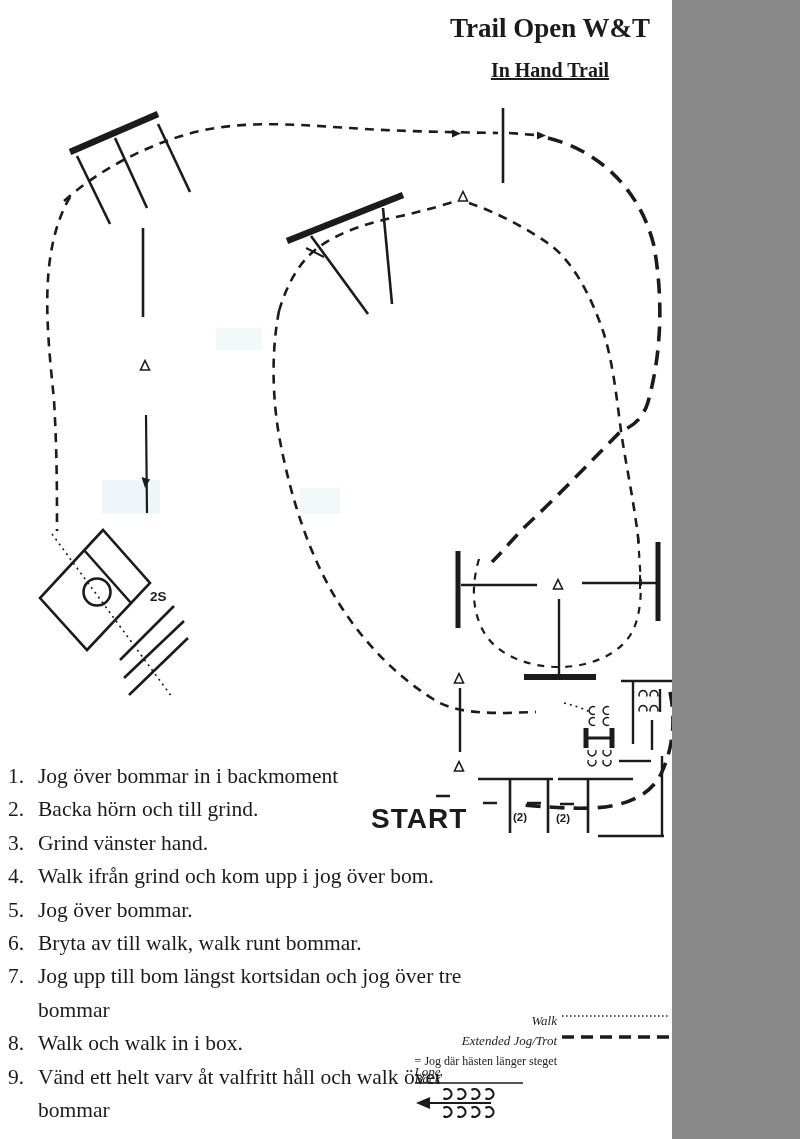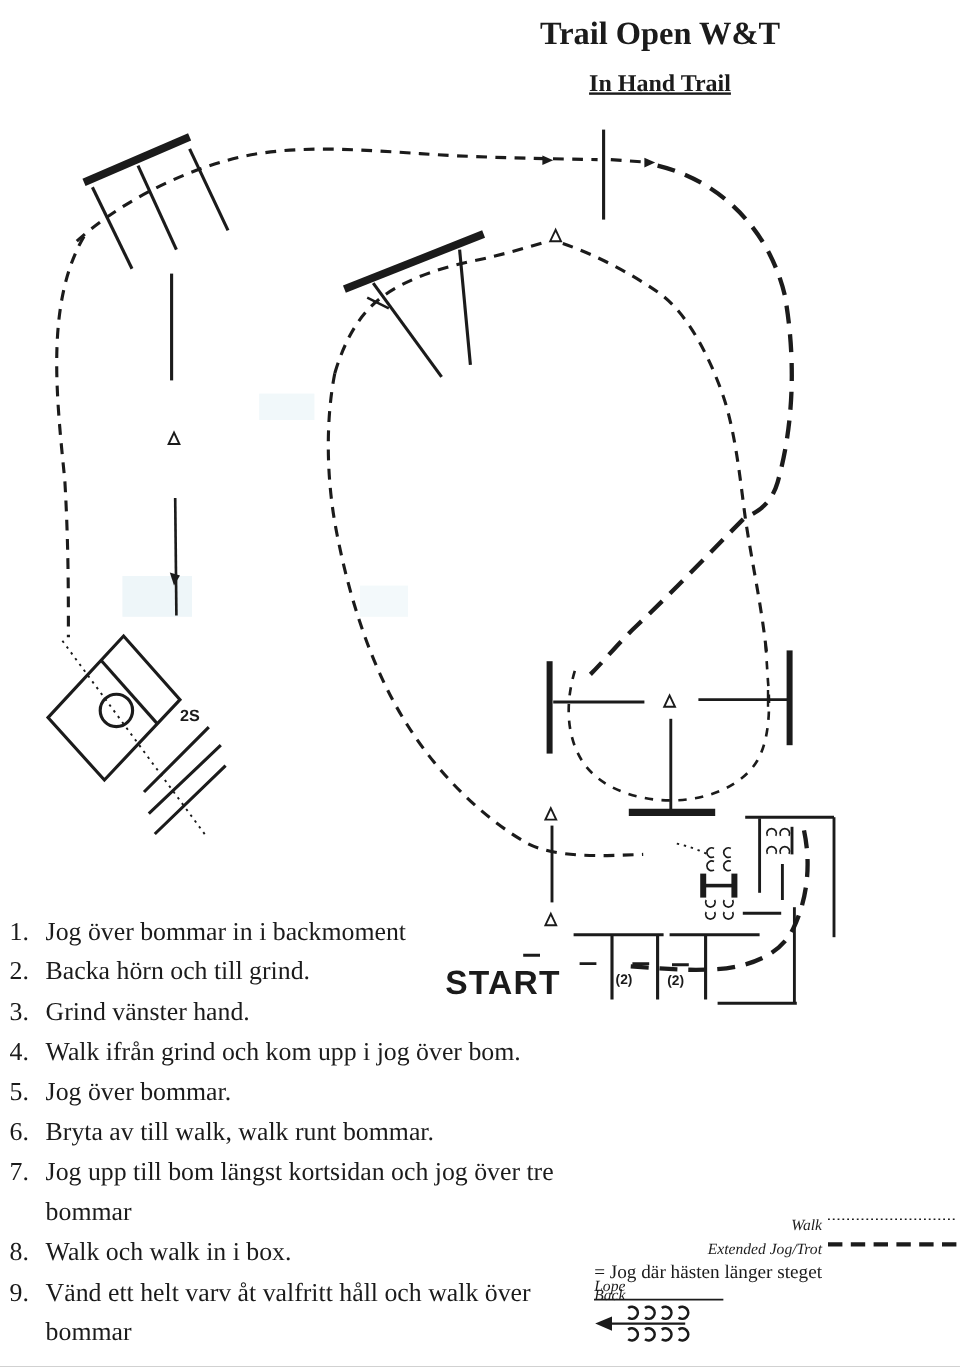--- a/index.html
+++ b/index.html
@@ -1,37 +1,37 @@
 <!DOCTYPE html>
 <html><head>
 <meta charset="utf-8">
 <style>
   html,body{margin:0;padding:0;background:#888;}
-  .page{position:relative;width:800px;height:1139px;background:#fff;overflow:hidden;
+  .page{position:relative;width:672px;height:1139px;background:#fff;overflow:hidden;
         font-family:"Liberation Serif","DejaVu Serif",serif;color:#1b1b1b;}
   .course-svg{position:absolute;left:0;top:0;}
   .title{position:absolute;left:330px;top:6px;width:440px;text-align:center;font-weight:bold;}
   .title .l1{font-size:27px;line-height:44px;}
   .title .l2{font-size:20px;line-height:40px;text-decoration:underline;}
   .start{position:absolute;left:371px;top:803px;font-family:Liberation Sans, sans-serif;
          font-weight:bold;font-size:28px;letter-spacing:1px;}
   .gate2s{position:absolute;left:150px;top:589px;font-family:"Liberation Sans","DejaVu Sans",sans-serif;
           font-weight:bold;font-size:13.5px;}
   .sp{position:absolute;font-family:"Liberation Sans","DejaVu Sans",sans-serif;font-weight:bold;font-size:11.5px;}
   .sp.a{left:513px;top:811px;}
   .sp.b{left:556px;top:812px;}
   .instr{position:absolute;left:8px;top:760px;font-size:21.5px;line-height:33.4px;}
   .item{display:grid;grid-template-columns:30px 522px;}
   .item .txt{white-space:pre-wrap;}
   .legend{position:absolute;right:2px;top:1013px;font-size:13px;}
   .lrow{display:flex;justify-content:flex-end;align-items:flex-start;height:20px;font-style:italic;}
   .lrow .lab{margin-right:5px;white-space:nowrap;}
   .lrow svg{display:block;flex:0 0 auto;}
   .lnote{height:16px;display:flex;justify-content:flex-end;align-items:center;
-         margin-right:113px;font-size:16px;white-space:nowrap;}
+         margin-right:113px;font-size:12px;white-space:nowrap;}
   .lrow.lope{height:17px;flex-direction:column;}
   .lrow.back{height:33px;flex-direction:column;}
 </style>
 </head>
 <body>
 
 <div class="page">
 
   <svg class="course-svg" width="800" height="1139" viewBox="0 0 800 1139">
     <g stroke="#1b1b1b" fill="none" stroke-linecap="butt">

